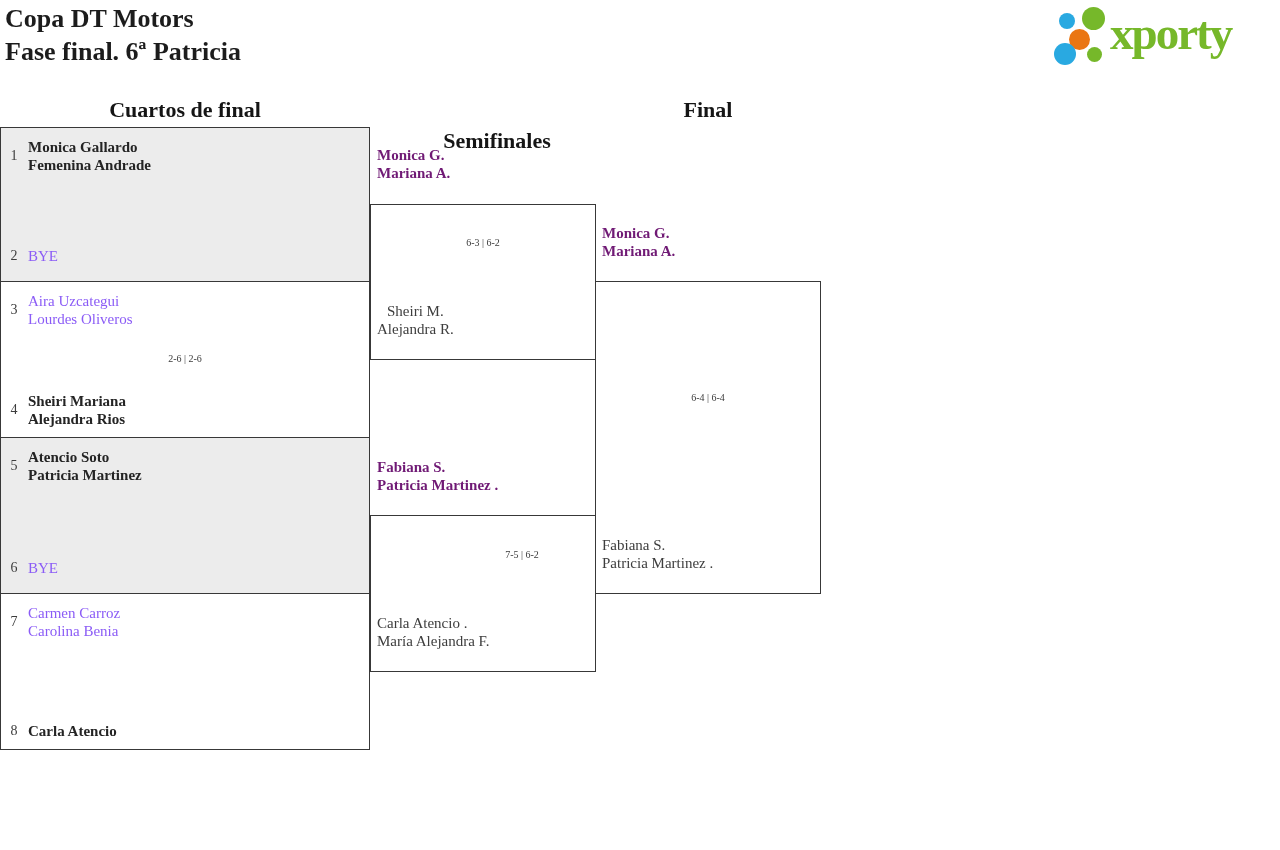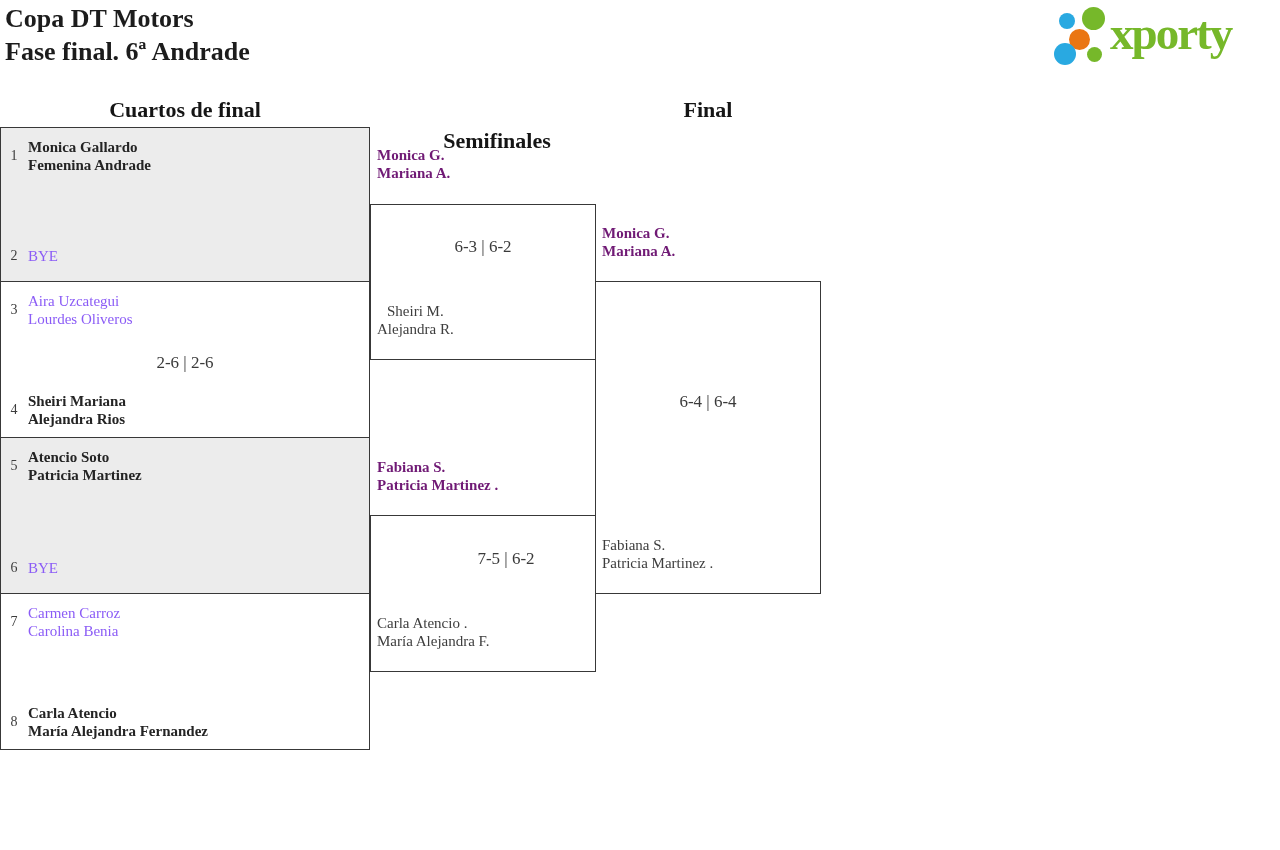--- a/index.html
+++ b/index.html
@@ -30,30 +30,30 @@
   .seed{position:absolute;left:4px;width:18px;top:50%;transform:translateY(-50%);
         text-align:center;font-size:14px;color:#3c3c3c;}
   .names{margin-left:27px;font-size:15px;line-height:18px;color:#8b5cf6;}
   .winner .names{font-weight:bold;color:#242424;}
 
   
   .label{position:absolute;font-size:15px;line-height:18px;color:#3d3d3d;}
   .label.winner{font-weight:bold;color:#701a75;}
 
   
-  .score{position:absolute;font-size:17px;color:#3a3a3a;text-align:center;}
+  .score{position:absolute;font-size:10px;color:#3a3a3a;text-align:center;}
 </style>
 </head>
 <body>
 
 <div class="page">
 
   <div class="title">
     <div>Copa DT Motors</div>
-    <div>Fase final. 6ª Andrade</div>
+    <div>Fase final. 6ª Patricia</div>
   </div>
 
   <div class="logo">
     <div class="dot" style="left:9px;top:13px;width:16px;height:16px;background:#29a9e1;"></div>
     <div class="dot" style="left:32px;top:7px;width:23px;height:23px;background:#76b82a;"></div>
     <div class="dot" style="left:19px;top:29px;width:21px;height:21px;background:#ea7612;"></div>
     <div class="dot" style="left:4px;top:43px;width:22px;height:22px;background:#29a9e1;"></div>
     <div class="dot" style="left:37px;top:47px;width:15px;height:15px;background:#76b82a;"></div>
   </div>
   <div class="logo-text">xporty</div>
@@ -116,21 +116,20 @@
       <span class="seed">7</span>
       <div class="names">
         <div>Carmen Carroz</div>
         <div>Carolina Benia</div>
       </div>
     </div>
     <div class="participant p-bottom winner">
       <span class="seed">8</span>
       <div class="names">
         <div>Carla Atencio</div>
-        <div>María Alejandra Fernandez</div>
       </div>
     </div>
   </div>
 
   <div class="box" style="left:370px;top:204px;width:226px;height:156px;"></div>
   <div class="box" style="left:370px;top:515px;width:226px;height:157px;"></div>
 
   <div class="box" style="left:595px;top:281px;width:226px;height:313px;"></div>
 
   <div class="label winner" style="left:377px;top:146px;">
@@ -155,16 +154,16 @@
     <div>Monica G.</div>
     <div>Mariana A.</div>
   </div>
   <div class="label" style="left:602px;top:536px;">
     <div>Fabiana S.</div>
     <div>Patricia Martinez .</div>
   </div>
 
   <div class="score" style="left:0;width:370px;top:353px;">2-6 | 2-6</div>
   <div class="score" style="left:370px;width:226px;top:237px;">6-3 | 6-2</div>
-  <div class="score" style="left:370px;width:272px;top:549px;">7-5 | 6-2</div>
+  <div class="score" style="left:386px;width:272px;top:549px;">7-5 | 6-2</div>
   <div class="score" style="left:595px;width:226px;top:392px;">6-4 | 6-4</div>
 
 </div>
 
 </body></html>

